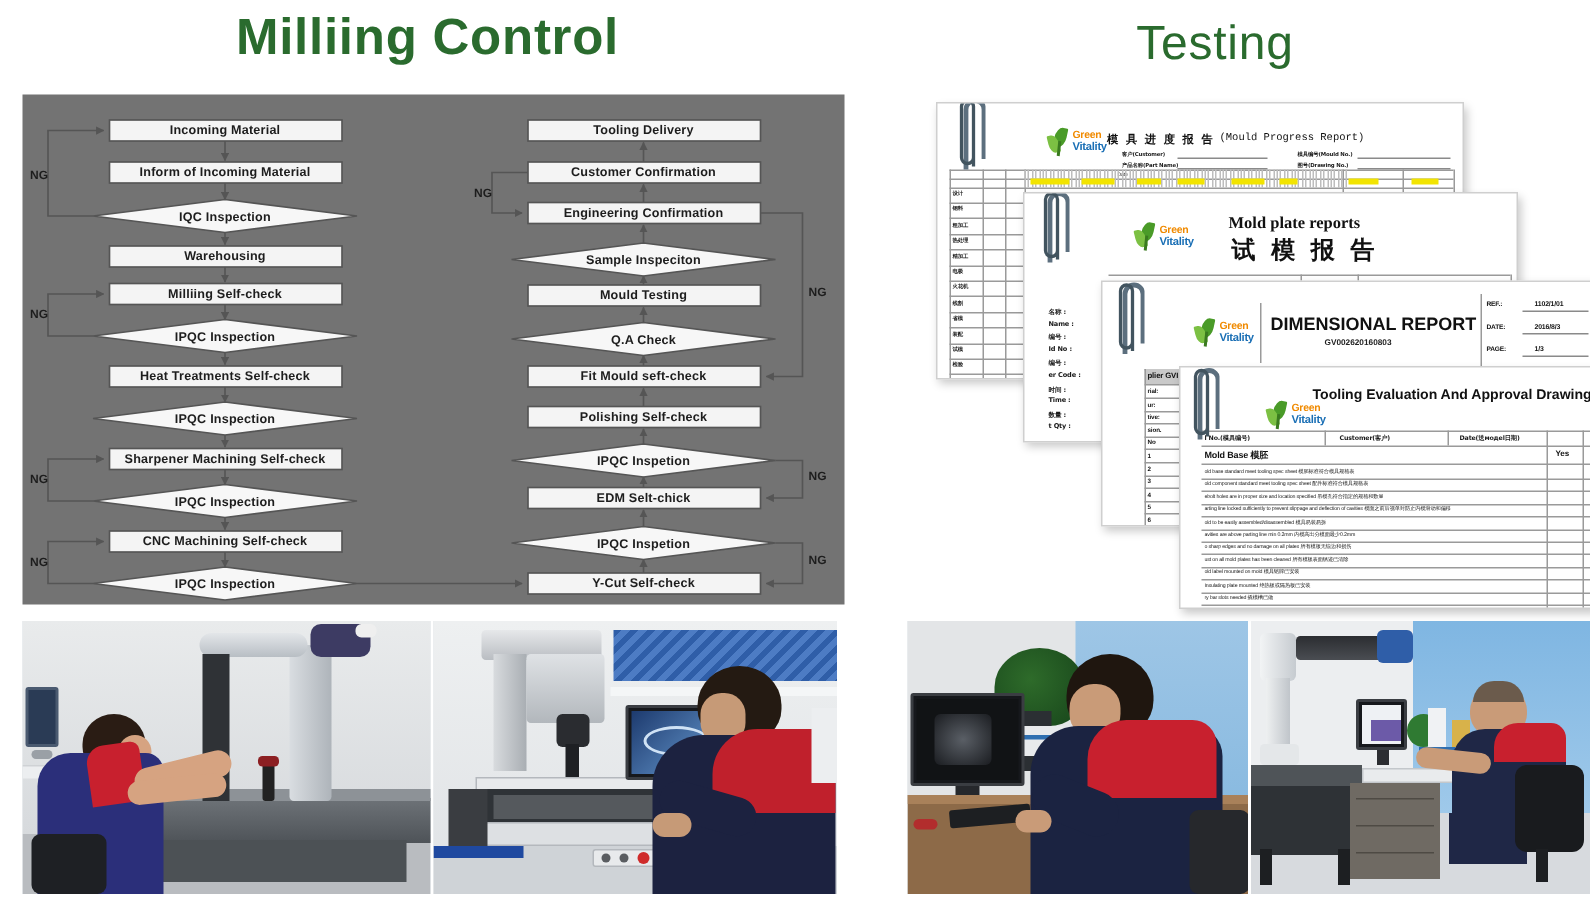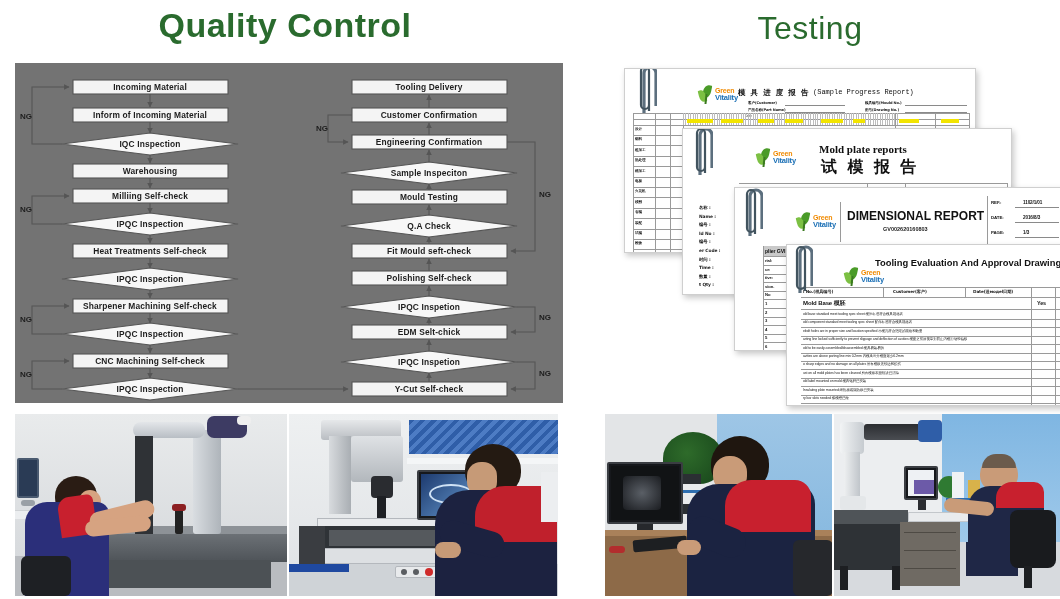--- a/index.html
+++ b/index.html
@@ -90,21 +90,21 @@
   .mon-screen { position:absolute; inset:2px; }
   .person-head { position:absolute; border-radius:50% 50% 45% 45%; }
   .person-body { position:absolute; }
   .chair { position:absolute; background:#26282c; border-radius:6px; }
   .desk  { position:absolute; }
   .plant { position:absolute; }
 </style>
 </head>
 <body>
 
-<div class="title" id="title-qc">Quality Control</div>
+<div class="title" id="title-qc">Milliing Control</div>
 <div class="title" id="title-rp">Testing</div>
 
 <div id="flowchart-panel">
   <svg id="flow-svg" viewBox="0 0 548 340" xmlns="http://www.w3.org/2000/svg">
     <defs>
       <marker id="ar" viewBox="0 0 10 10" refX="9" refY="5" markerWidth="5" markerHeight="5" orient="auto">
         <path d="M0 0 L10 5 L0 10 z" fill="#555"></path>
       </marker>
     </defs>
 
@@ -224,21 +224,21 @@
             <div class="lf1"></div>
             <div class="lf2"></div>
             <div class="stm"></div>
           </div>
         <div class="gv-words">
           <div class="gv-w1">Green</div>
           <div class="gv-w2">Vitality</div>
         </div>
       </div>
       <div class="doc-title cjk-title" style="left:113px; top:19px; font-size:7.5px; color:#111; letter-spacing:1.5px;">模 具 进 度 报 告</div>
-      <div class="doc-title" style="left:188px; top:19px; font-size:7px; color:#111; font-family:'Liberation Mono',monospace;">(Sample Progress Report)</div>
+      <div class="doc-title" style="left:188px; top:19px; font-size:7px; color:#111; font-family:'Liberation Mono',monospace;">(Mould Progress Report)</div>
 
       <div class="blurtxt blurcjk" style="left:123px; top:32px; font-size:3.6px;">客户(Customer)</div>
       <div class="fieldline" style="left:160px; top:36px; width:60px;"></div>
       <div class="blurtxt blurcjk" style="left:123px; top:39px; font-size:3.6px;">产品名称(Part Name)</div>
       <div class="fieldline" style="left:160px; top:43px; width:60px;"></div>
       <div class="blurtxt blurcjk" style="left:240px; top:32px; font-size:3.6px;">模具编号(Mould No.)</div>
       <div class="fieldline" style="left:280px; top:36px; width:62px;"></div>
       <div class="blurtxt blurcjk" style="left:240px; top:39px; font-size:3.6px;">图号(Drawing No.)</div>
       <div class="fieldline" style="left:280px; top:43px; width:62px;"></div>
 

